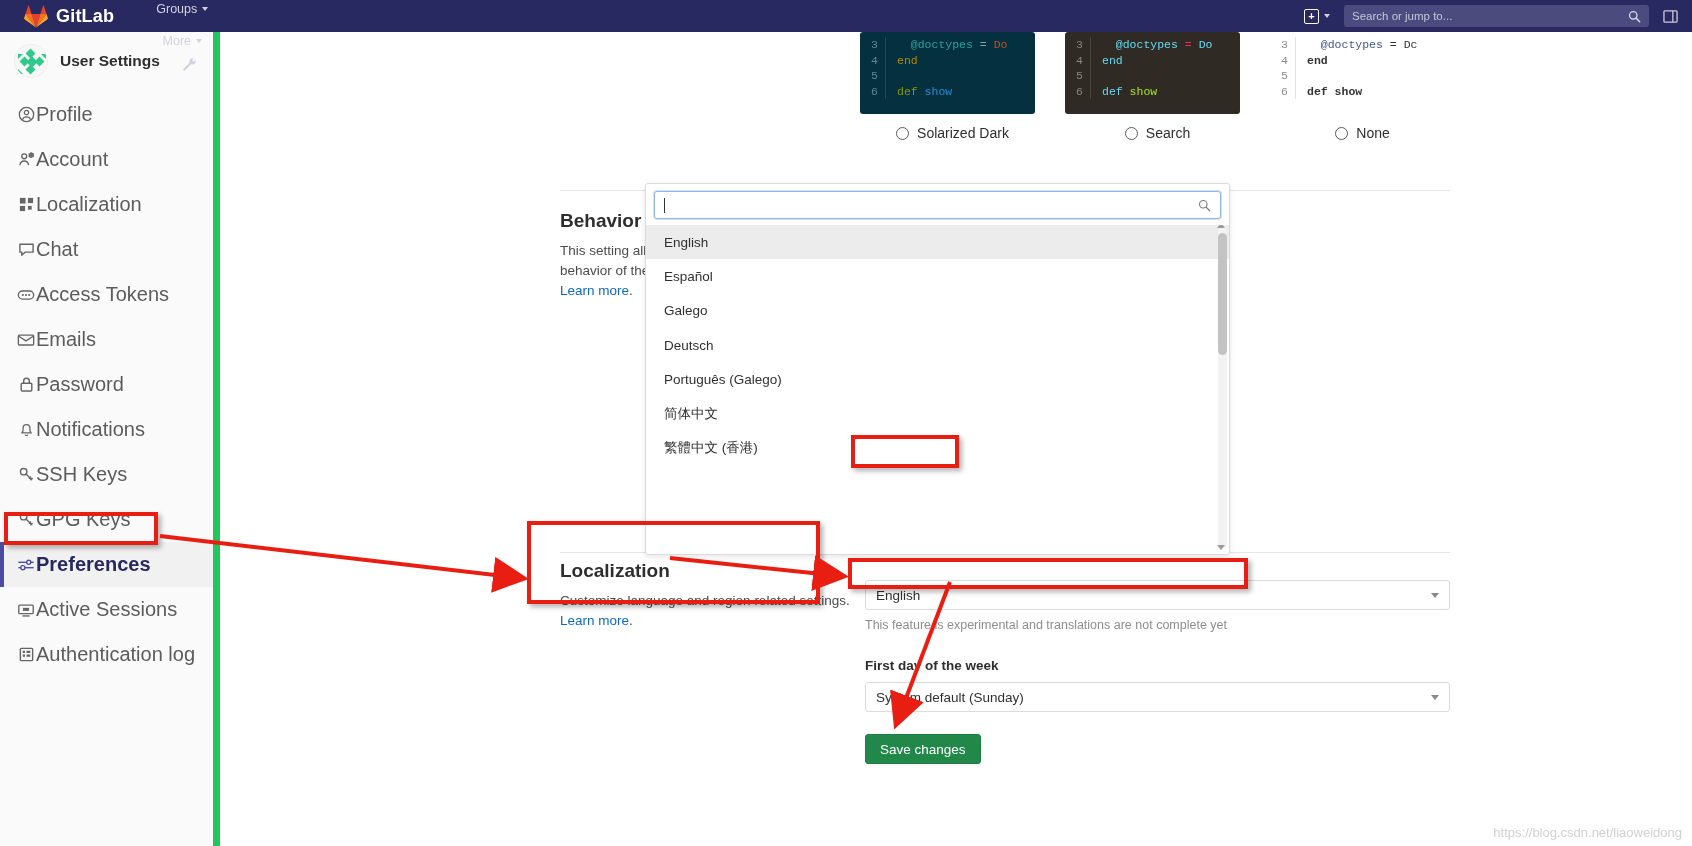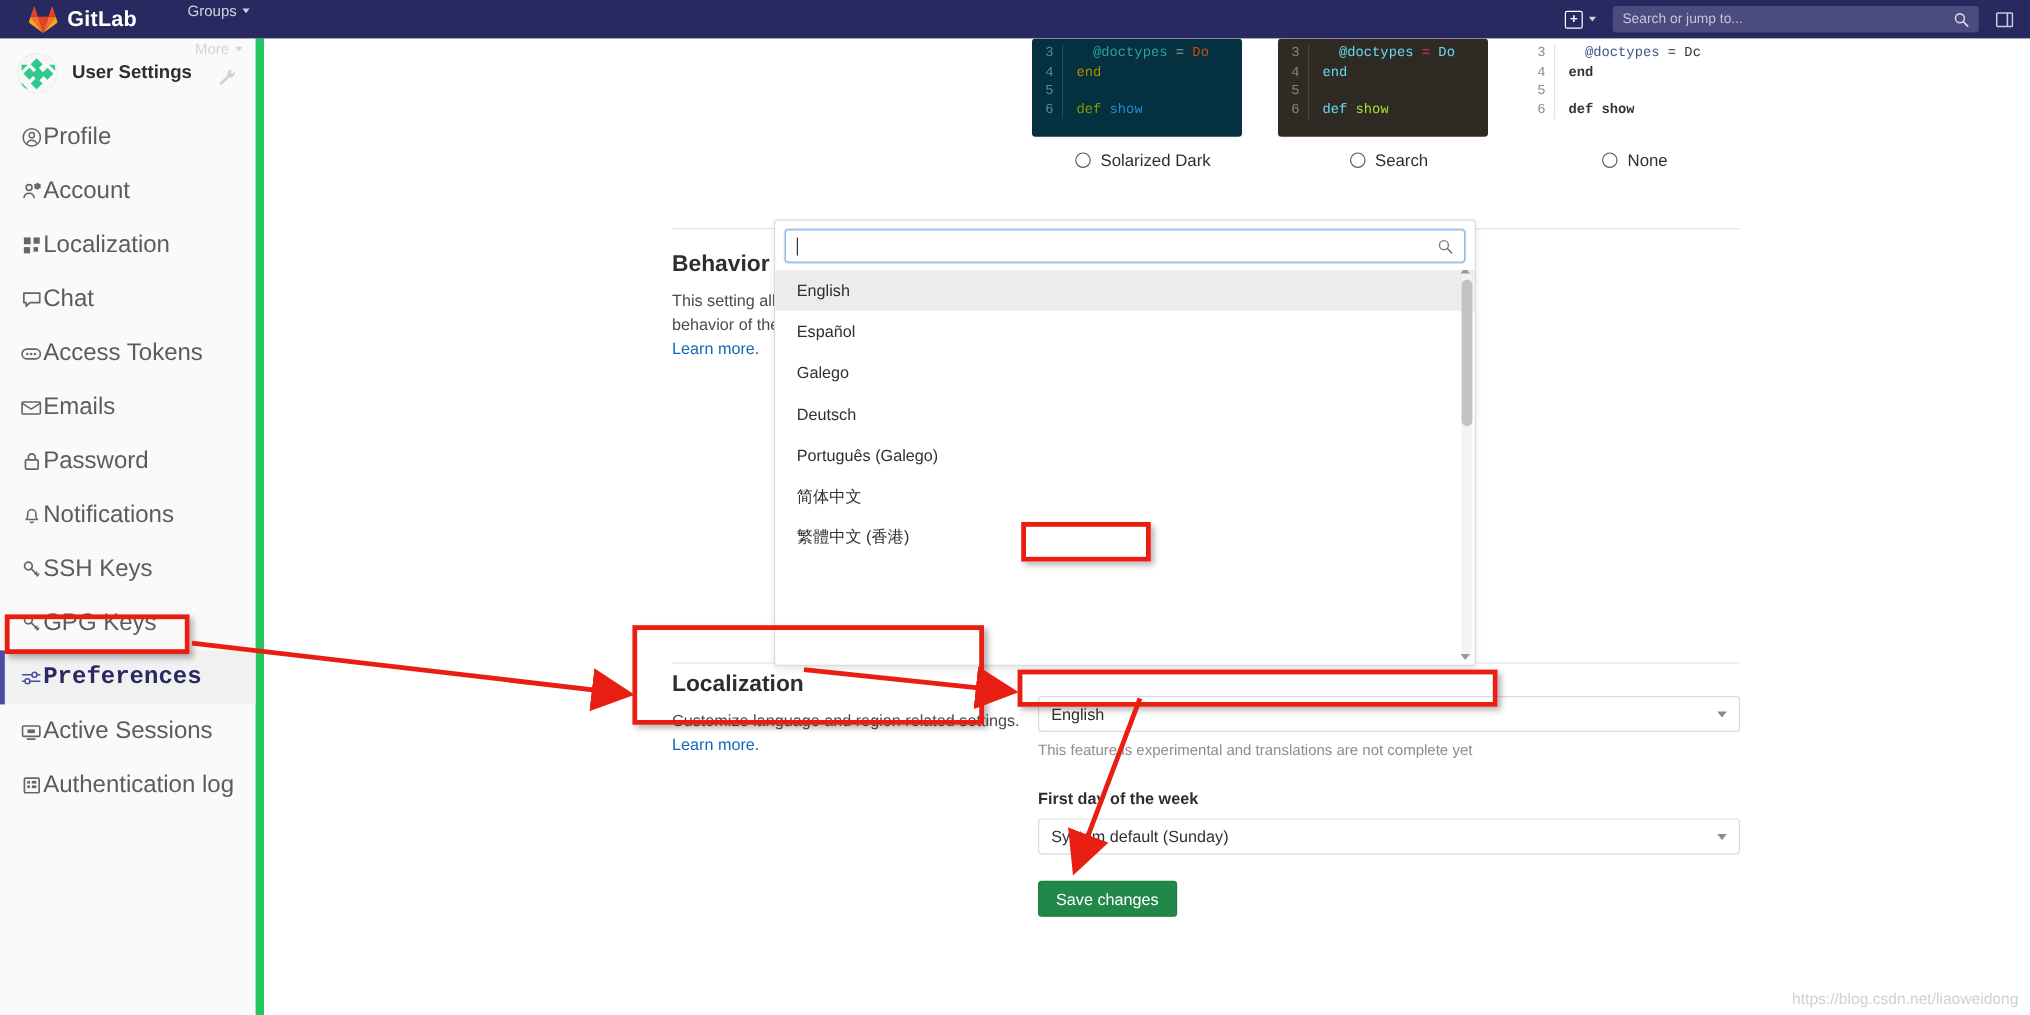--- a/index.html
+++ b/index.html
@@ -73,21 +73,21 @@
   .sb-item {
     position:relative; display:flex; align-items:center; height: 45px;
     padding-left: 16px; cursor:pointer;
   }
   .sb-item .ic {
     width: 20px; height:20px; color:#666; display:flex; align-items:center;
     justify-content:center; flex:none;
   }
   .sb-item .lb { font-size: 20px; color:#5c5c5c; white-space:nowrap;text-align:center;}
   .sb-item.active { background:#f1f1f1; }
-  .sb-item.active .lb { color:#292961; font-weight:600;font-family:Liberation Mono, monospace; }
+  .sb-item.active .lb { color:#292961; font-weight:600; }
   .sb-item.active::before {
     content:''; position:absolute; left:0; top:0; width:4px; height:100%;
     background:#4b4ba3;
   }
 
   
   .main {
     position:absolute; top:32px; left:220px; width: 1472px; height: 814px;
     background:#fff; overflow:hidden;
   }

